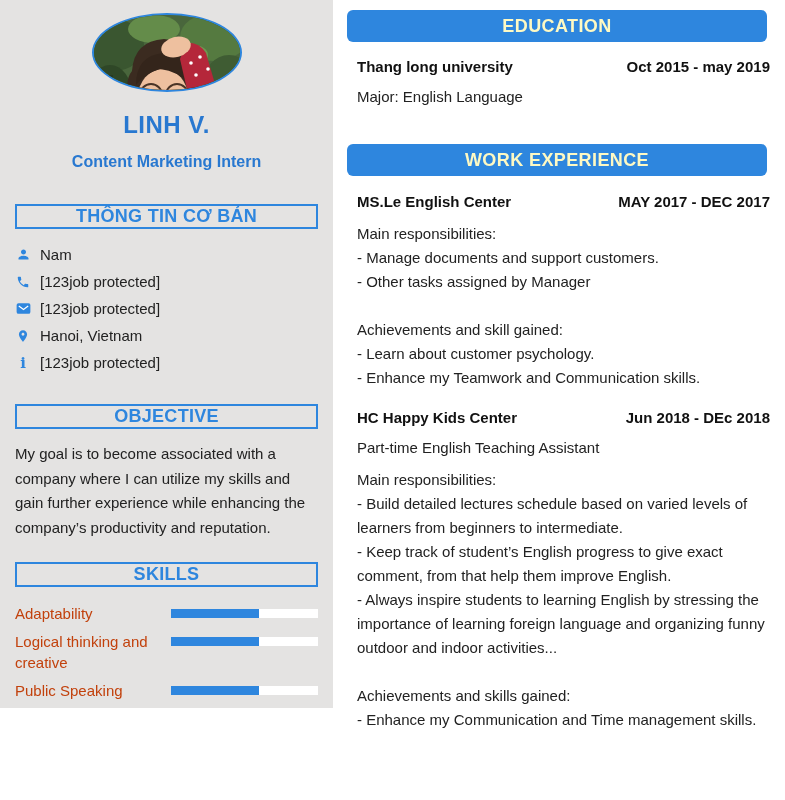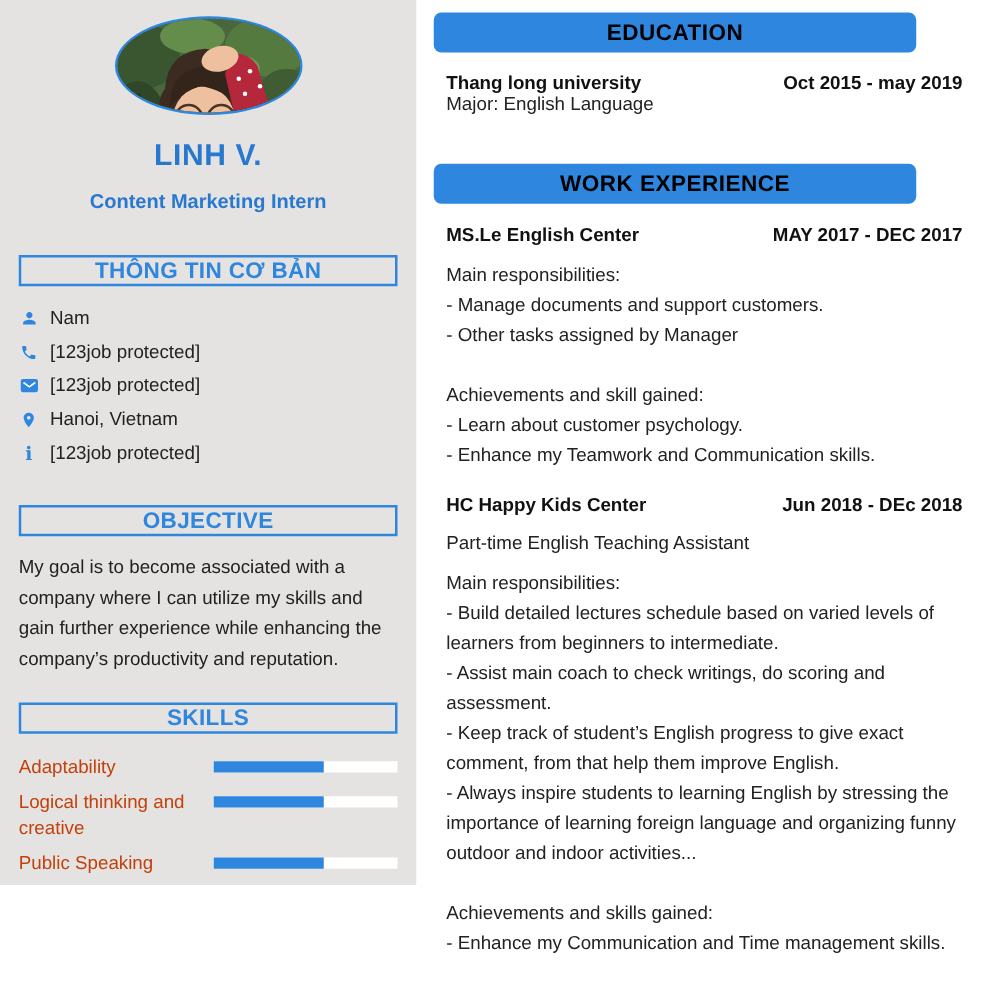--- a/index.html
+++ b/index.html
@@ -57,32 +57,32 @@
   .skills-list { width: 303px; margin-top: 16px; }
   .skill-row { display: flex; margin-bottom: 7px; }
   .skill-label { width: 156px; font-size: 15px; line-height: 21px; color: #c2410c; padding-right: 2px; }
   .skill-bar {
     width: 147px; height: 9px; background: #ffffff; margin-top: 6px; flex: none;
   }
   .skill-fill { height: 9px; background: #2e86de; }
   
   .main { flex: 1; padding: 10px 15px 0 14px; }
   .section-bar {
-    width: 386px; height: 32px;
+    width: 420px; height: 32px;
     background: #2e86de; border-radius: 6px;
-    color: #000000; font-size: 18px; font-weight: bold; letter-spacing: .4px;
+    color: #fef9c3; font-size: 18px; font-weight: bold; letter-spacing: .4px;
     display: flex; align-items: center; justify-content: center;
   }
   .entry { padding-left: 10px; }
   .entry-header {
     display: flex; justify-content: space-between; align-items: baseline;
     font-size: 15px; font-weight: bold; color: #111;
   }
   .edu-header { margin-top: 16px; }
-  .edu-detail { font-size: 15px; color: #222; }
+  .edu-detail { margin-top: 13px; font-size: 15px; color: #222; }
   .work-bar { margin-top: 39px; }
   .job1-header { margin-top: 17px; }
   .job2-header { margin-top: 19px; }
   .role { margin-top: 13px; font-size: 15px; color: #222; }
   .block-label { margin-top: 12px; font-size: 15px; color: #222; line-height: 24px; }
   .line { font-size: 15px; color: #222; line-height: 24px; }
   .gap-label { margin-top: 24px; }
 </style>
 </head>
 <body>
@@ -253,20 +253,19 @@
   </div>
 
   <div class="entry">
     <div class="entry-header job2-header">
       <span>HC Happy Kids Center</span>
       <span>Jun 2018 - DEc 2018</span>
     </div>
     <p class="role">Part-time English Teaching Assistant</p>
     <p class="block-label">Main responsibilities:</p>
     <div class="line">- Build detailed lectures schedule based on varied levels of learners from beginners to intermediate.</div>
-    <div class="line">- Assist main coach to check writings, do scoring and assessment.</div>
     <div class="line">- Keep track of student’s English progress to give exact comment, from that help them improve English.</div>
     <div class="line">- Always inspire students to learning English by stressing the importance of learning foreign language and organizing funny outdoor and indoor activities...</div>
     <p class="block-label gap-label">Achievements and skills gained:</p>
     <div class="line">- Enhance my Communication and Time management skills.</div>
   </div>
 
 </main>
 
 </body></html>

